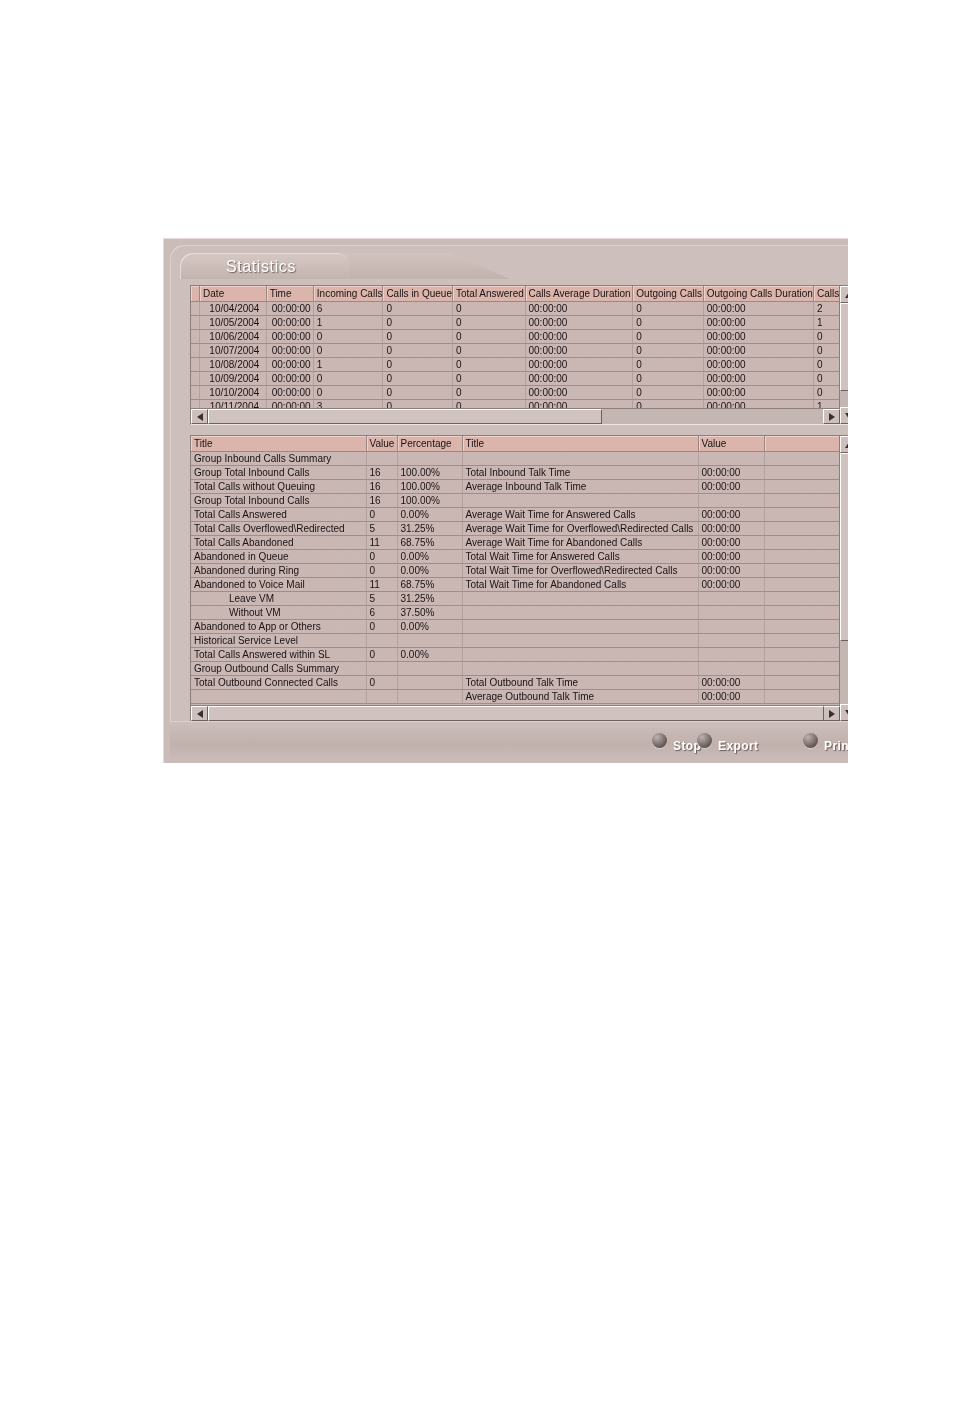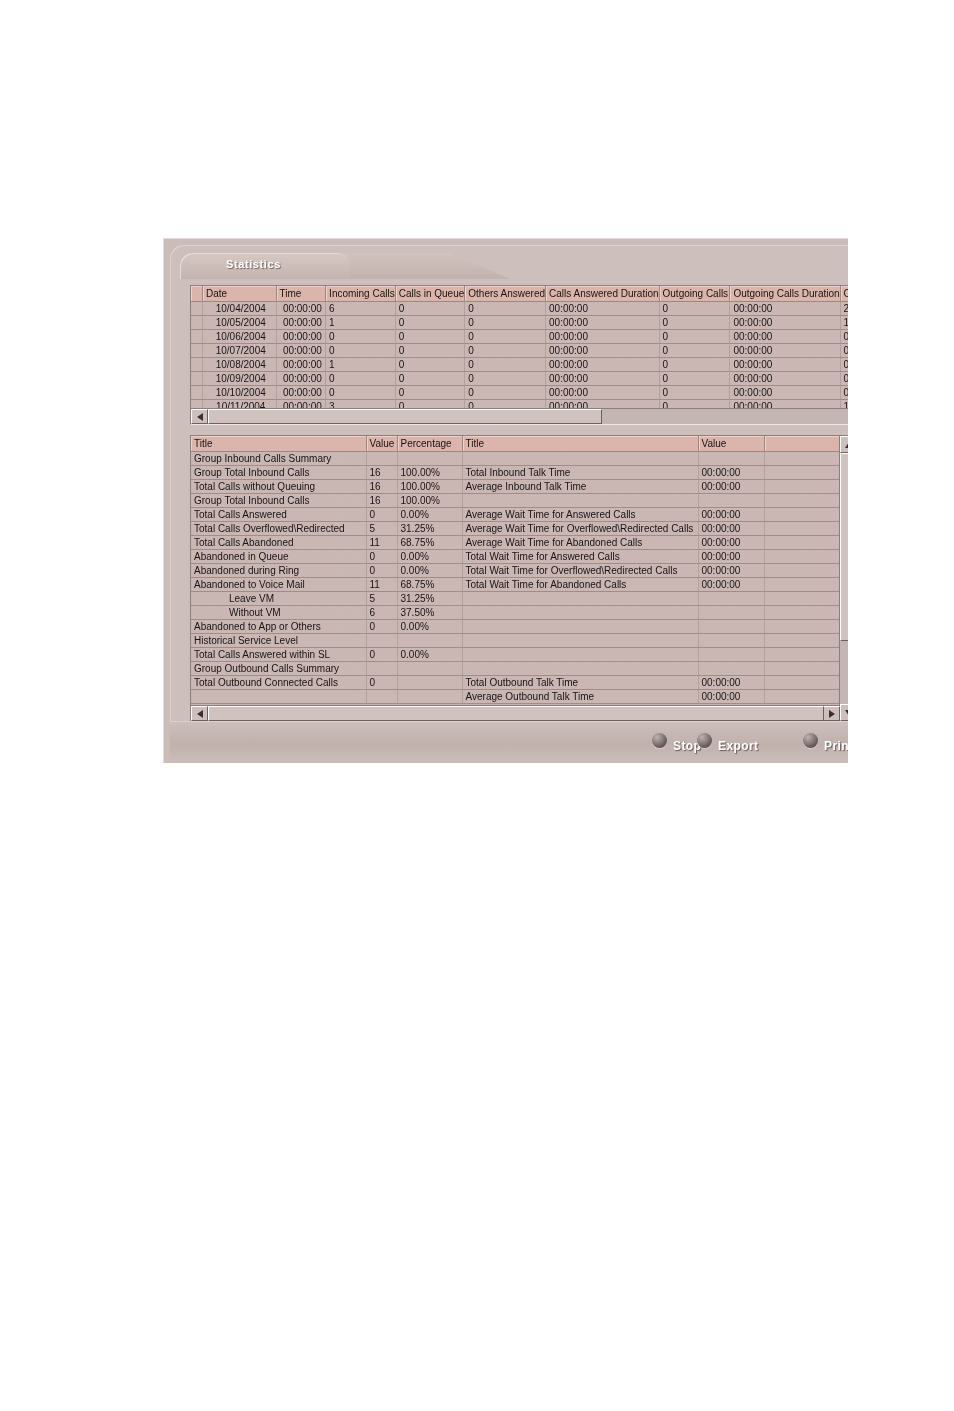--- a/index.html
+++ b/index.html
@@ -30,36 +30,36 @@
     box-shadow:inset 1px 1px 0 #e6dcd9;
   }
   .tab-shelf{
     position:absolute;left:60px;top:0;width:270px;height:26px;
     background:linear-gradient(180deg,#d2c3bf 0%,#c2b2ae 100%);
     clip-path:polygon(0 0,210px 0,270px 26px,0 26px);
     border-radius:13px 0 0 0;
   }
   .tab-label{
     position:absolute;left:46px;top:5px;
-    font-size:11px;font-weight:bold;color:#ffffff;letter-spacing:.6px;
+    font-size:16px;font-weight:normal;color:#ffffff;letter-spacing:.6px;
     text-shadow:1px 1px 1px rgba(90,70,68,.75);
     text-align:right;
   }
 
   
   .grid-frame{
     position:absolute;
     background:#c9b6b3;
     border-top:1px solid #8d7e7b;
     border-left:1px solid #8d7e7b;
     border-right:1px solid #efe7e4;
     border-bottom:1px solid #efe7e4;
     overflow:hidden;
   }
-  #top-grid{left:20px;top:40px;width:664px;height:138px;padding-left:30px;}
+  #top-grid{left:20px;top:40px;width:664px;height:138px;}
   #bottom-grid{left:20px;top:190px;width:664px;height:285px;}
 
   .grid-scroll{position:absolute;left:0;top:0;right:0;bottom:0;overflow:hidden;}
 
   table.grid{border-collapse:collapse;table-layout:fixed;font-size:10px;color:#1a1214;}
   table.grid th{
     background:#dbb5ab;
     border-right:1px solid #9a8883;
     border-bottom:1px solid #9a8883;
     box-shadow:inset 1px 1px 0 #ecd2cb;
@@ -178,22 +178,22 @@
               <col style="width:109px">
             <col style="width:45px">
           </colgroup>
           <thead>
               <tr>
                 <th class="rowhdr"></th>
                 <th>Date</th>
                 <th>Time</th>
                 <th>Incoming Calls</th>
                 <th>Calls in Queue</th>
-                <th>Others Answered</th>
-                <th>Calls Answered Duration</th>
+                <th>Total Answered</th>
+                <th>Calls Average Duration</th>
                 <th>Outgoing Calls</th>
                 <th>Outgoing Calls Duration</th>
                 <th>Calls A</th>
               </tr>
             </thead>
           <tbody>
               <tr>
                 <td class="rowhdr"></td>
                 <td class="center">10/04/2004</td>
                 <td class="center">00:00:00</td>

